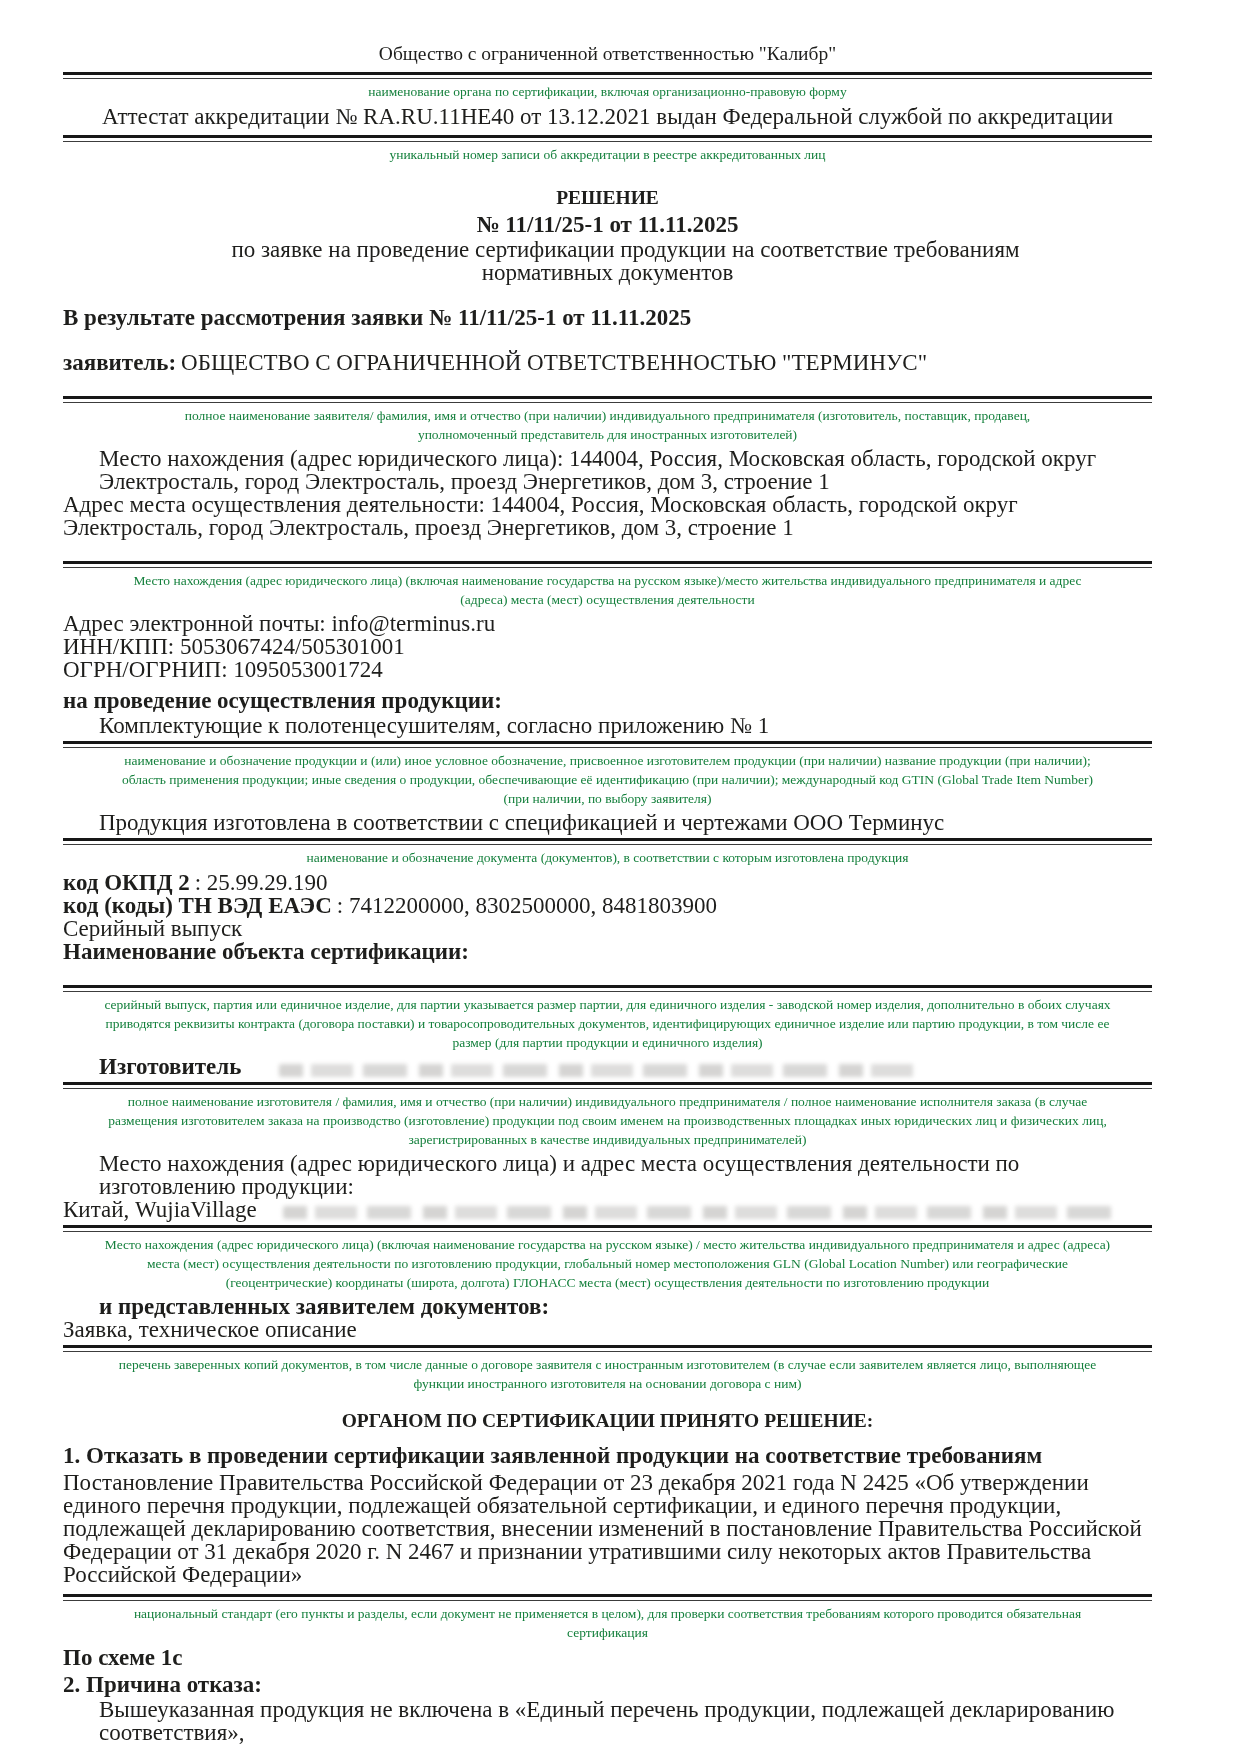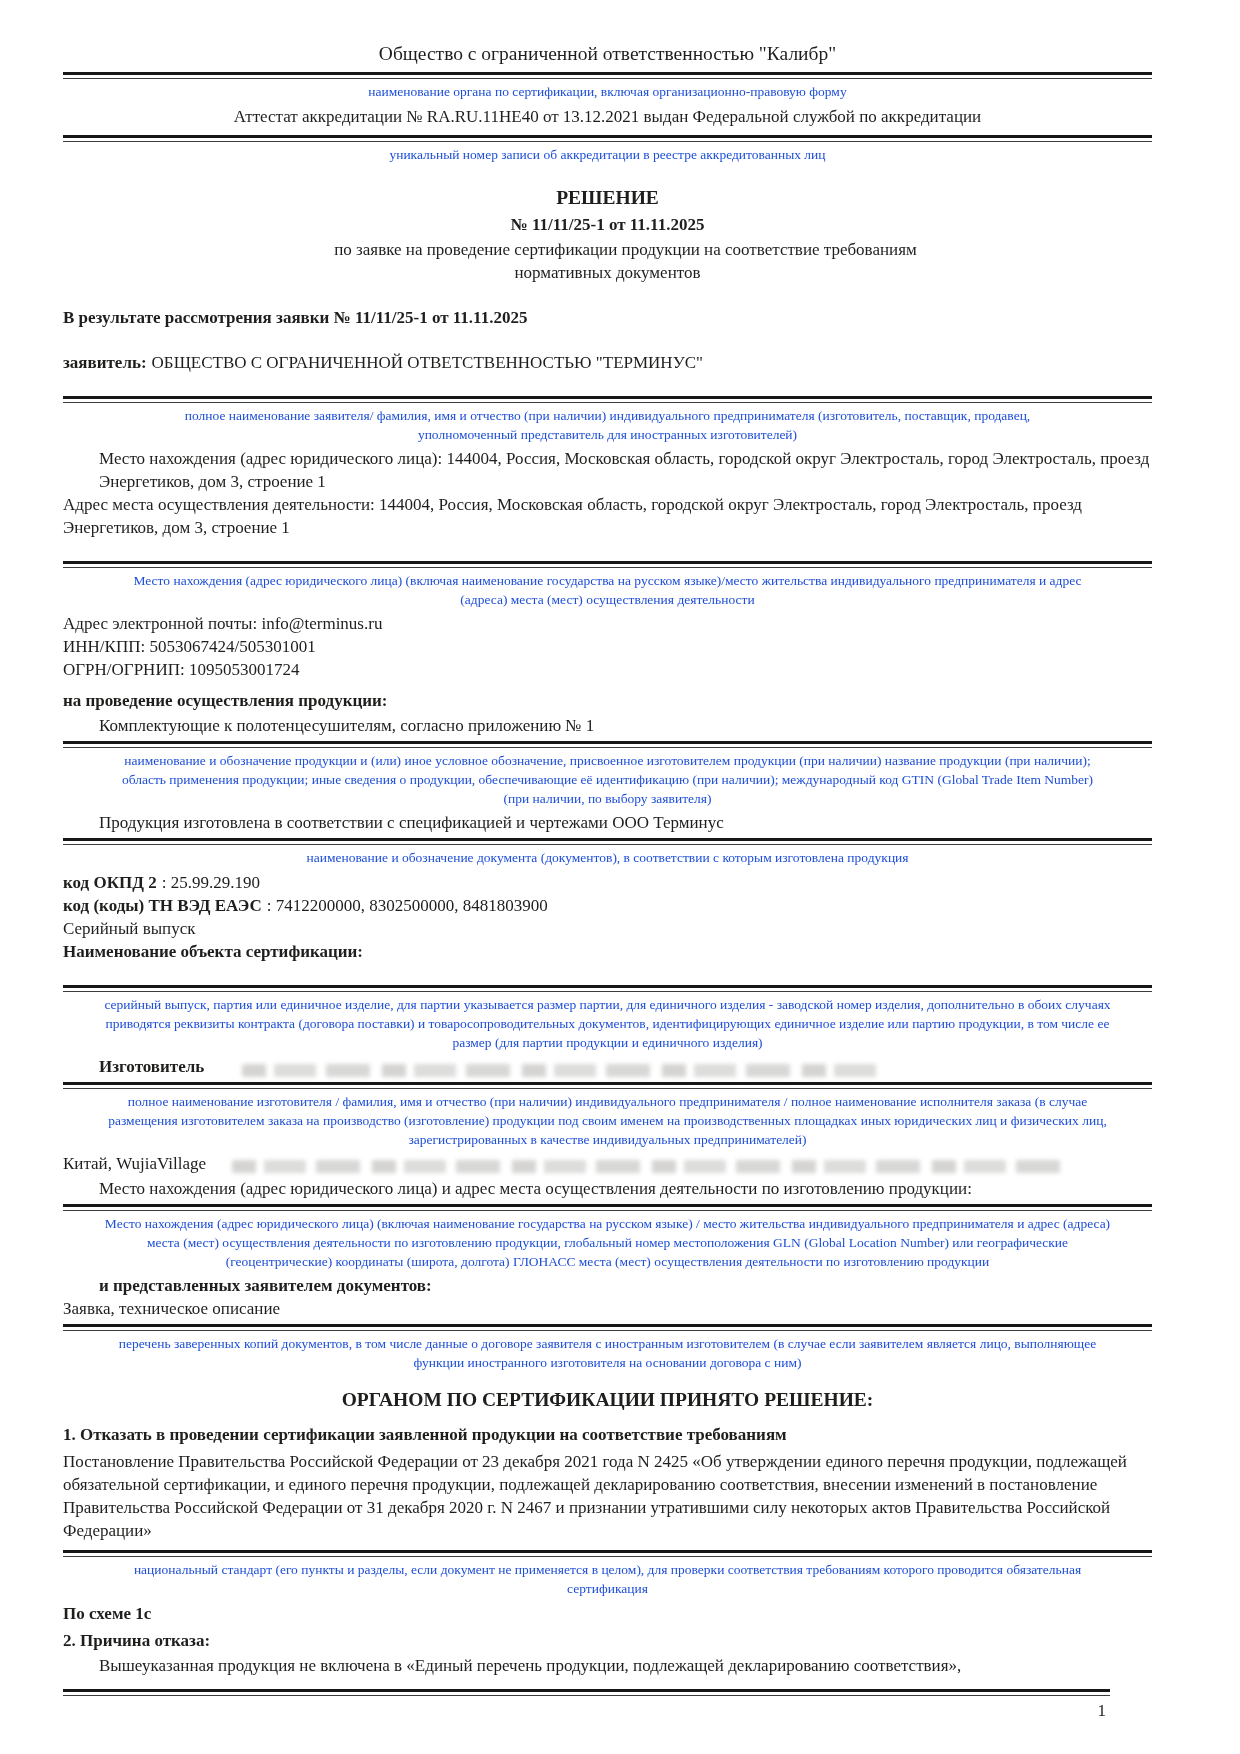--- a/index.html
+++ b/index.html
@@ -3,25 +3,25 @@
 <meta charset="utf-8">
 <style>
   html,body{margin:0;padding:0;}
   body{
     width:1240px;height:1754px;overflow:hidden;position:relative;
     background:#ffffff;color:#1e1e1c;
     font-family:"Liberation Serif","DejaVu Serif",serif;
   }
   .doc{padding:42px 88px 0 63px;}
   p{margin:0;}
-  .t{font-size:17px;line-height:23px;}
+  .t{font-size:23px;line-height:23px;}
   .c{text-align:center;}
   .b{font-weight:bold;}
   .h{font-size:19.5px;}
-  .note{font-size:13.5px;line-height:19px;text-align:center;margin:3px auto 3px;color:#1d4ed8;}
+  .note{font-size:13.5px;line-height:19px;text-align:center;margin:3px auto 3px;color:#15803d;}
   .rule{height:3px;border-top:3px solid #171717;border-bottom:1px solid #3c3c3c;margin:7px 0 3px;}
   .rule.end{margin-right:42px;margin-top:12px;}
   .lbl{margin-right:5px;}
   .mt2{margin-top:2px;margin-left:36px;}.mt4{margin-top:4px;}.mt6{margin-top:22px;}
   .mt8{margin-top:8px;}.mt12{margin-top:12px;}.mt16{margin-top:16px;}
   .mt22{margin-top:22px;}
   .page-num{text-align:right;padding-right:46px;font-size:17px;margin-top:5px;}
   .smudge{
     display:inline-block;vertical-align:middle;height:13px;border-radius:2px;
     background:repeating-linear-gradient(90deg,
@@ -78,22 +78,22 @@
   <p class="t"><b class="lbl">код (коды) ТН ВЭД ЕАЭС</b><span>: 7412200000, 8302500000, 8481803900</span></p>
   <p class="t">Серийный выпуск</p>
   <p class="t b">Наименование объекта сертификации:</p>
   <div class="rule mt6"></div>
   <p class="note" style="max-width:1010px;">серийный выпуск, партия или единичное изделие, для партии указывается размер партии, для единичного изделия - заводской номер изделия, дополнительно в обоих случаях приводятся реквизиты контракта (договора поставки) и товаросопроводительных документов, идентифицирующих единичное изделие или партию продукции, в том числе ее размер (для партии продукции и единичного изделия)</p>
 
   <p class="t mt2"><b>Изготовитель</b><span class="smudge g1"></span></p>
   <div class="rule mt4"></div>
   <p class="note" style="max-width:1015px;">полное наименование изготовителя / фамилия, имя и отчество (при наличии) индивидуального предпринимателя / полное наименование исполнителя заказа (в случае размещения изготовителем заказа на производство (изготовление) продукции под своим именем на производственных площадках иных юридических лиц и физических лиц, зарегистрированных в качестве индивидуальных предпринимателей)</p>
 
+  <p class="t mt2">Место нахождения (адрес юридического лица) и адрес места осуществления деятельности по изготовлению продукции:</p>
   <p class="t"><span>Китай, WujiaVillage</span><span class="smudge g2"></span></p>
-  <p class="t mt2">Место нахождения (адрес юридического лица) и адрес места осуществления деятельности по изготовлению продукции:</p>
   <div class="rule mt4"></div>
   <p class="note" style="max-width:1020px;">Место нахождения (адрес юридического лица) (включая наименование государства на русском языке) / место жительства индивидуального предпринимателя и адрес (адреса) места (мест) осуществления деятельности по изготовлению продукции, глобальный номер местоположения GLN (Global Location Number) или географические (геоцентрические) координаты (широта, долгота) ГЛОНАСС места (мест) осуществления деятельности по изготовлению продукции</p>
 
   <p class="t b mt2">и представленных заявителем документов:</p>
   <p class="t">Заявка, техническое описание</p>
   <div class="rule mt4"></div>
   <p class="note" style="max-width:1020px;">перечень заверенных копий документов, в том числе данные о договоре заявителя с иностранным изготовителем (в случае если заявителем является лицо, выполняющее функции иностранного изготовителя на основании договора с ним)</p>
 
   <p class="t h b c mt16">ОРГАНОМ ПО СЕРТИФИКАЦИИ ПРИНЯТО РЕШЕНИЕ:</p>
 

